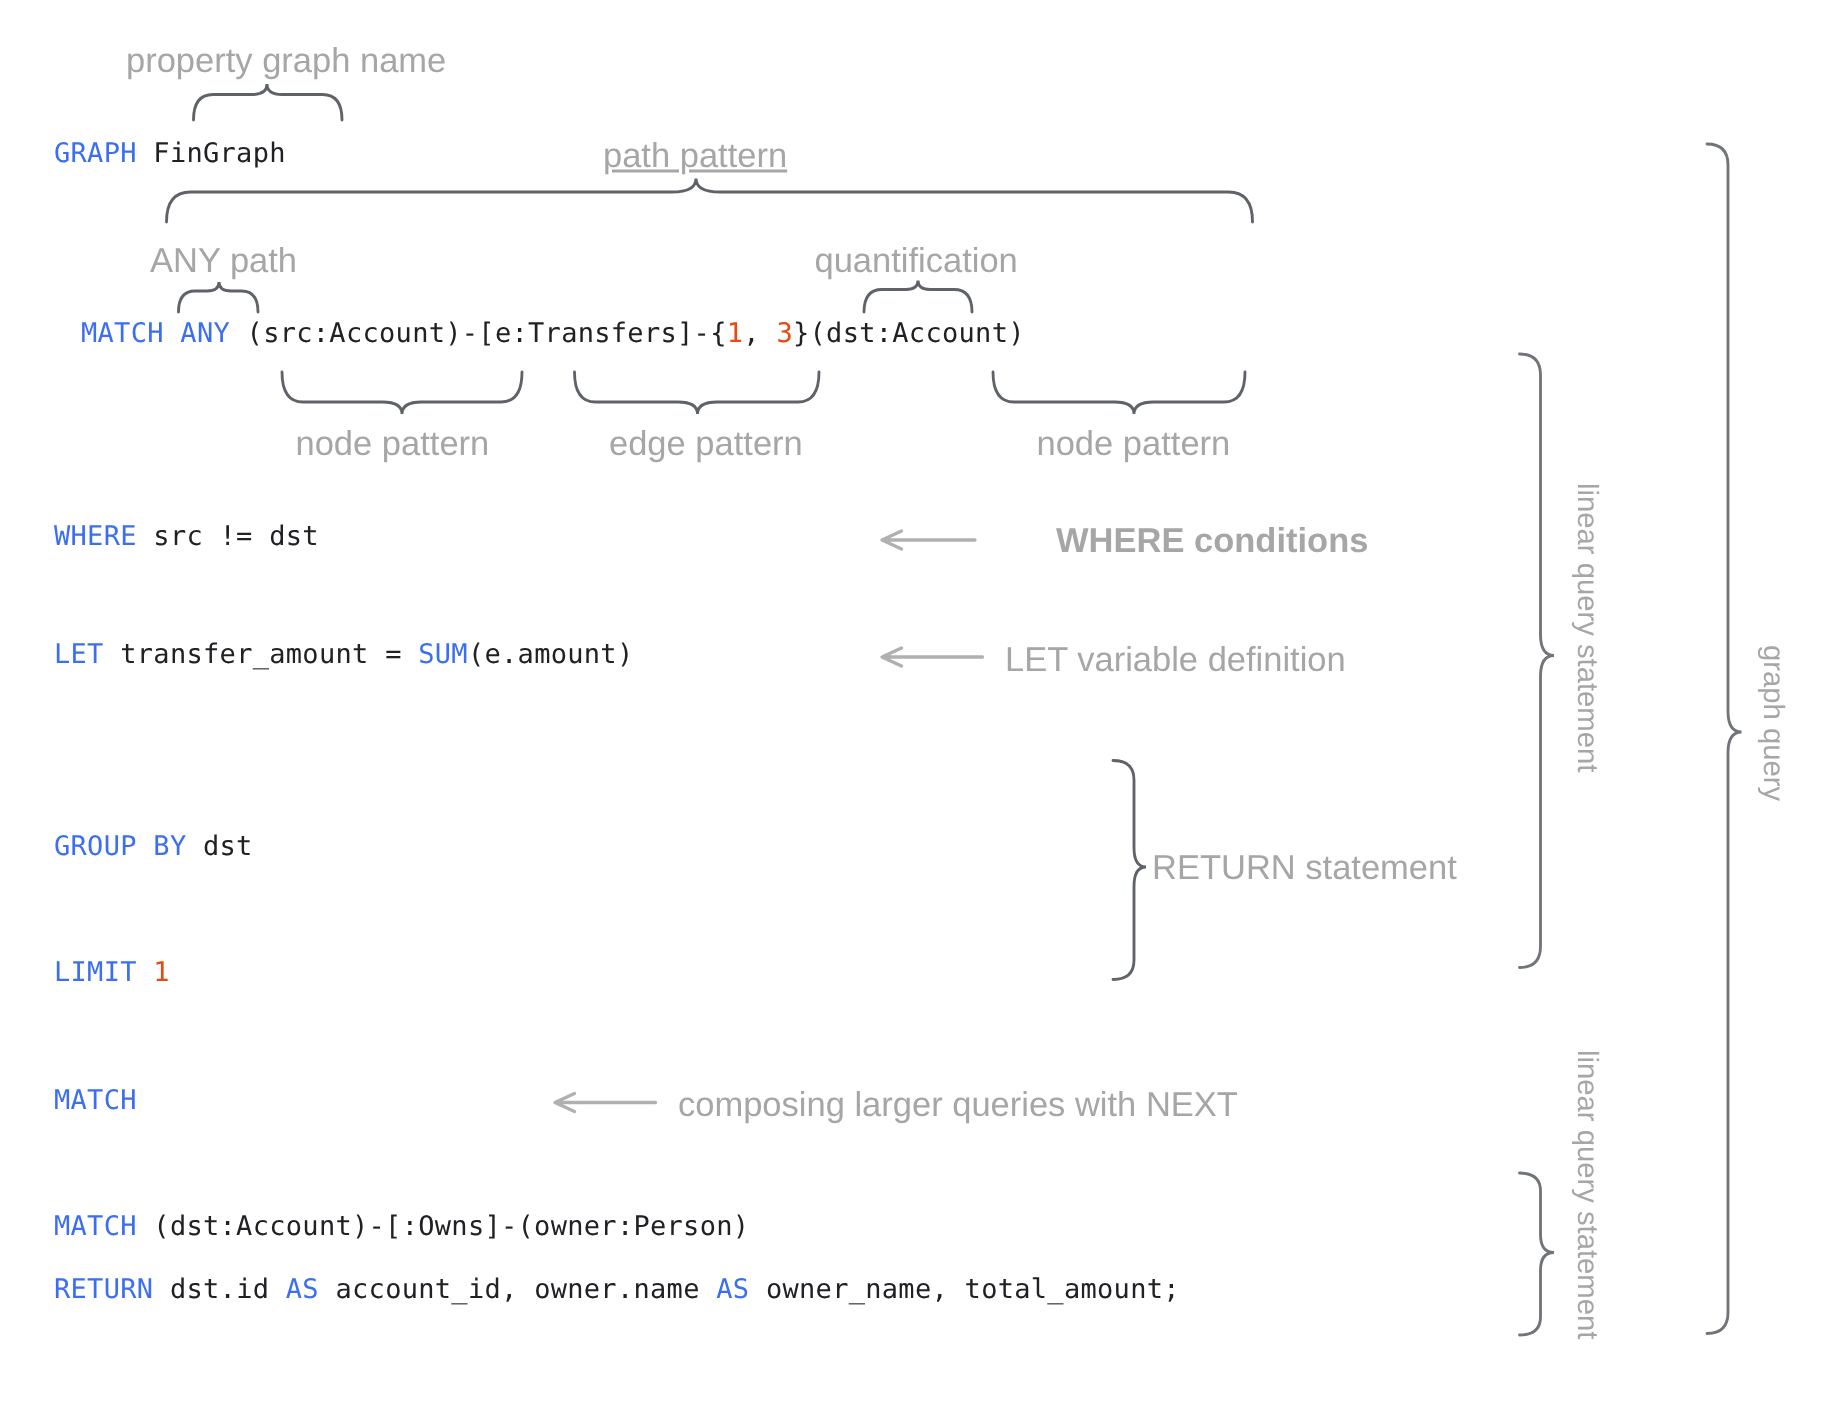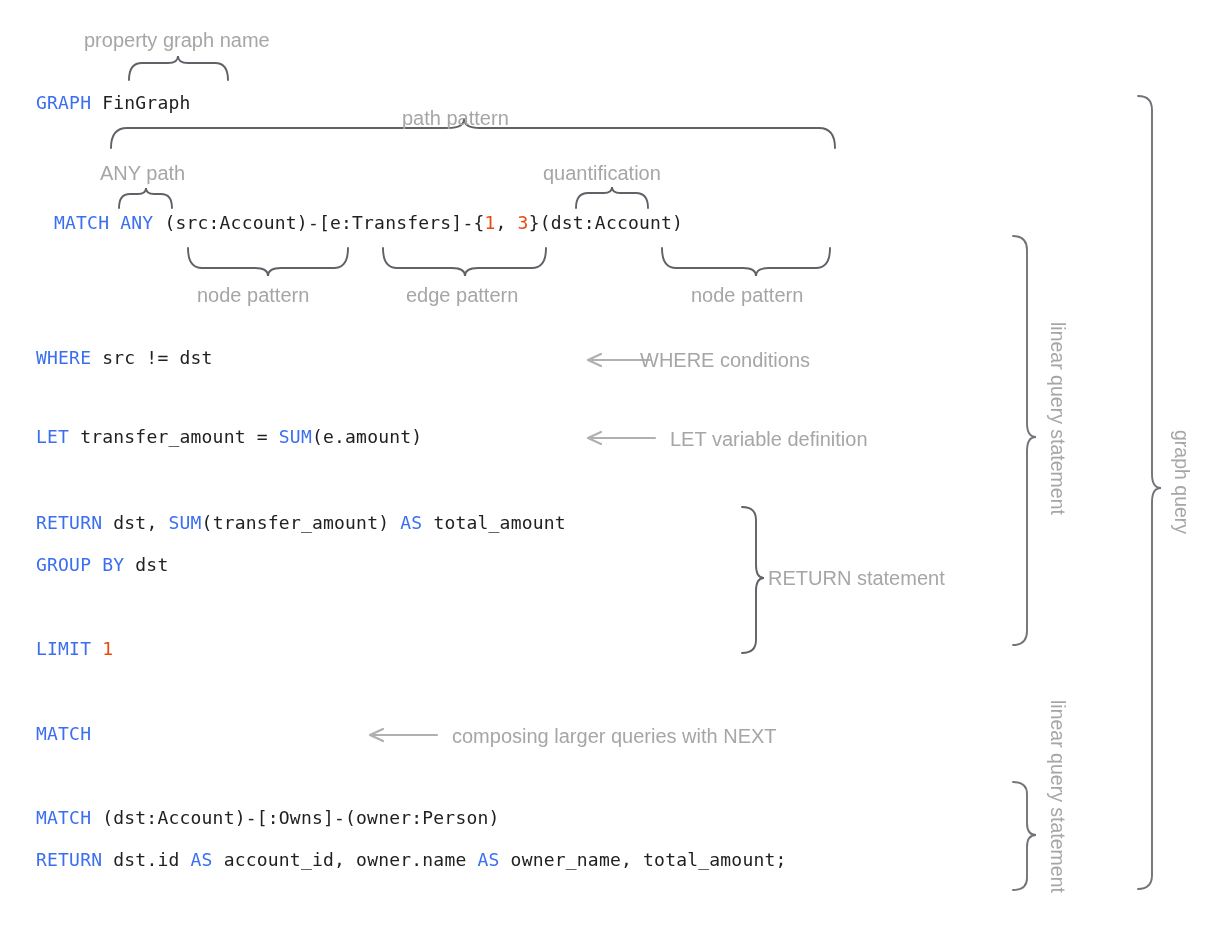--- a/index.html
+++ b/index.html
@@ -26,21 +26,21 @@
     color: #202124;
   }
   .kw   { color: #3b6ef0; }
   .num  { color: #e8490f; }
   .pln  { color: #202124; }
 
   
   .anno {
     position: absolute;
     color: #a6a6a6;
-    font-size: 20px;
+    font-size: 23px;
     line-height: 24px;
     white-space: nowrap;
     font-family: "Liberation Sans", sans-serif;
   }
 
   .anno-vert {
     position: absolute;
     color: #a6a6a6;
     font-size: 19.5px;
     white-space: nowrap;
@@ -103,33 +103,33 @@
 
     <path class="brace-path light" d="M1013,236 Q1027,236 1027,250 L1027,423 Q1027,437 1036,437 Q1027,437 1027,451 L1027,631 Q1027,645 1013,645"></path>
 
     <path class="brace-path light" d="M1013,782 Q1027,782 1027,794 L1027,823 Q1027,835 1036,835 Q1027,835 1027,847 L1027,878 Q1027,890 1013,890"></path>
 
     <path class="brace-path light" d="M1138,96 Q1152,96 1152,110 L1152,474 Q1152,488 1161,488 Q1152,488 1152,502 L1152,875 Q1152,889 1138,889"></path>
   </svg>
 
   <div class="anno" style="left:84px; top:28px;">property graph name</div>
 
-  <div class="anno" style="left:402px; top:106px;">path pattern</div>
+  <div class="anno" style="left:402px; top:91px;text-decoration:underline;">path pattern</div>
 
   <div class="anno" style="left:100px; top:161px;">ANY path</div>
 
   <div class="anno" style="left:543px; top:161px;text-align:right;">quantification</div>
 
   <div class="anno" style="left:197px; top:283px;">node pattern</div>
 
   <div class="anno" style="left:406px; top:283px;">edge pattern</div>
 
   <div class="anno" style="left:691px; top:283px;">node pattern</div>
 
-  <div class="anno" style="left:640px; top:348px;">WHERE conditions</div>
+  <div class="anno" style="left:704px; top:348px;font-weight:bold;">WHERE conditions</div>
 
   <div class="anno" style="left:670px; top:427px;">LET variable definition</div>
 
   <div class="anno" style="left:768px; top:566px;">RETURN statement</div>
 
   <div class="anno" style="left:452px; top:724px;">composing larger queries with NEXT</div>
 
   <div class="anno-vert" style="left:1069px; top:322px;">linear query statement</div>
 
   <div class="anno-vert" style="left:1069px; top:700px;">linear query statement</div>
@@ -137,21 +137,20 @@
   <div class="anno-vert" style="left:1193px; top:430px;">graph query</div>
 
   <div class="code-line" style="left:36px; top:88px;"><span class="kw">GRAPH</span><span class="pln"> FinGraph</span></div>
 
   <div class="code-line" style="left:36px; top:208px;padding-left:18px;"><span class="kw">MATCH</span><span class="pln"> </span><span class="kw">ANY</span><span class="pln"> (src:Account)-[e:Transfers]-{</span><span class="num">1</span><span class="pln">, </span><span class="num">3</span><span class="pln">}(dst:Account)</span></div>
 
   <div class="code-line" style="left:36px; top:343px;"><span class="kw">WHERE</span><span class="pln"> src != dst</span></div>
 
   <div class="code-line" style="left:36px; top:422px;"><span class="kw">LET</span><span class="pln"> transfer_amount = </span><span class="kw">SUM</span><span class="pln">(e.amount)</span></div>
 
-  <div class="code-line" style="left:36px; top:508px;"><span class="kw">RETURN</span><span class="pln"> dst, </span><span class="kw">SUM</span><span class="pln">(transfer_amount) </span><span class="kw">AS</span><span class="pln"> total_amount</span></div>
 
   <div class="code-line" style="left:36px; top:550px;"><span class="kw">GROUP BY</span><span class="pln"> dst</span></div>
 
 
   <div class="code-line" style="left:36px; top:634px;"><span class="kw">LIMIT</span><span class="pln"> </span><span class="num">1</span></div>
 
   <div class="code-line" style="left:36px; top:719px;"><span class="kw">MATCH</span></div>
 
   <div class="code-line" style="left:36px; top:845px;"><span class="kw">RETURN</span><span class="pln"> dst.id </span><span class="kw">AS</span><span class="pln"> account_id, owner.name </span><span class="kw">AS</span><span class="pln"> owner_name, total_amount;</span></div>
 

